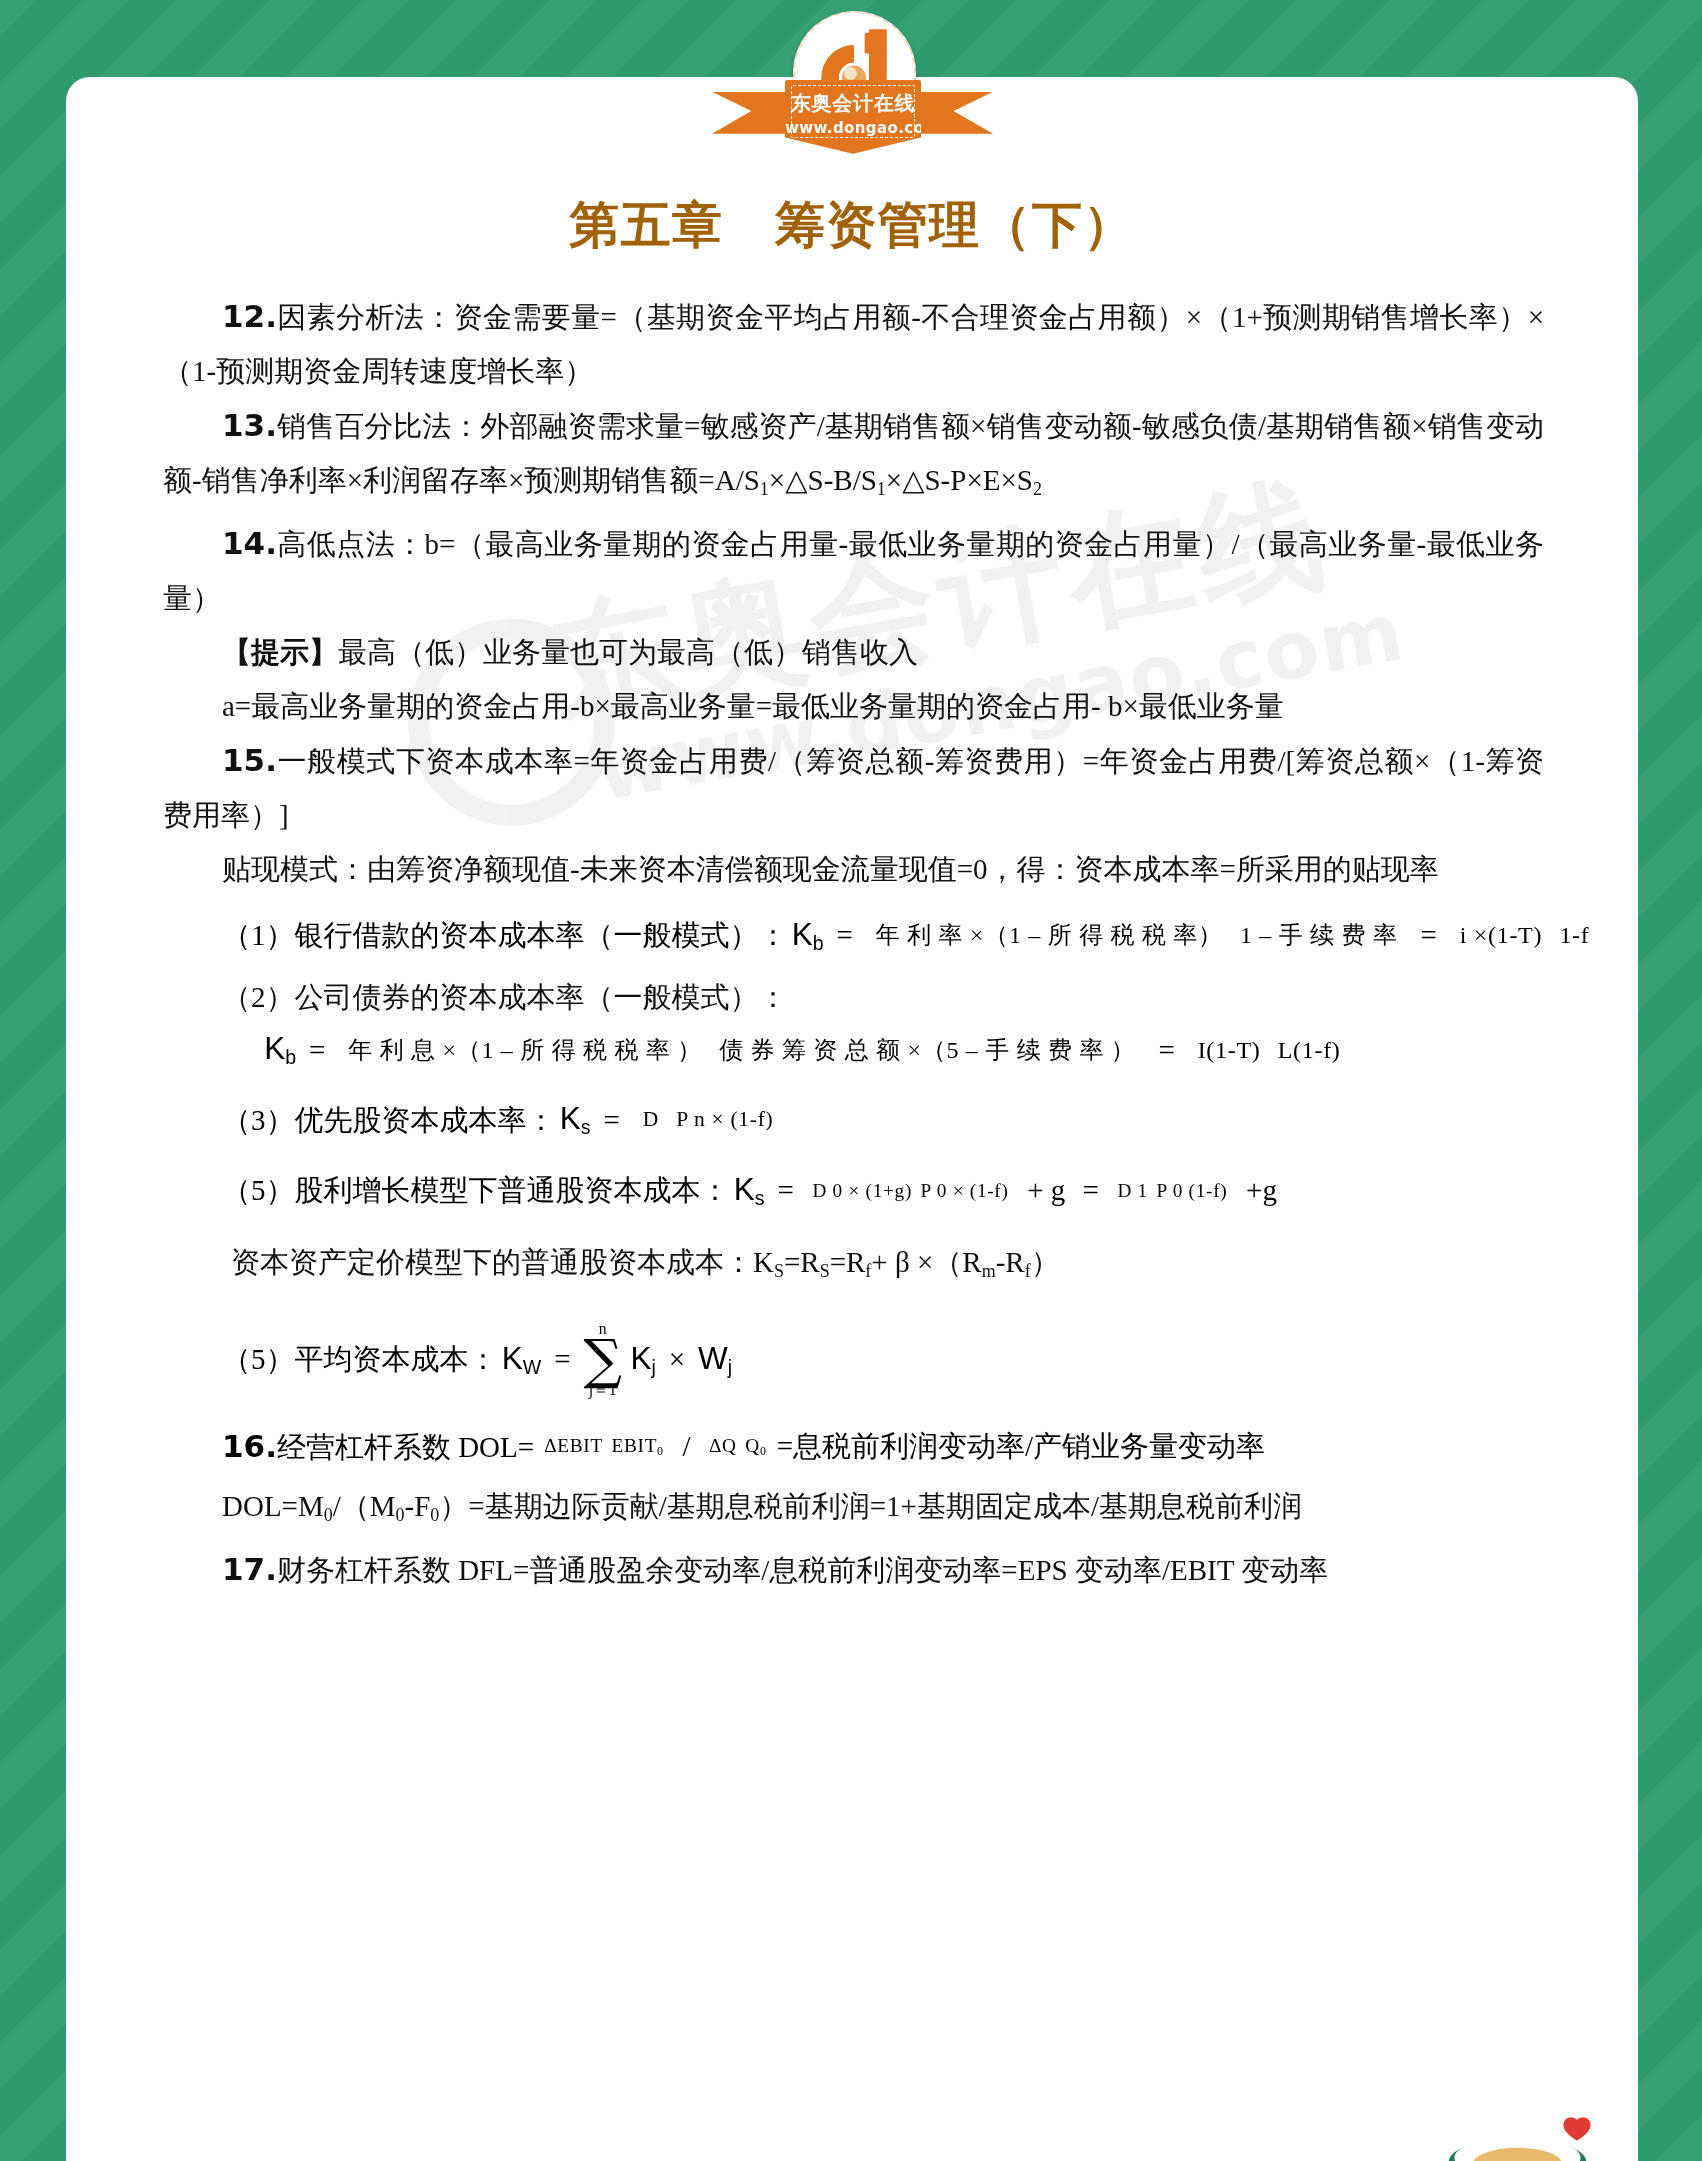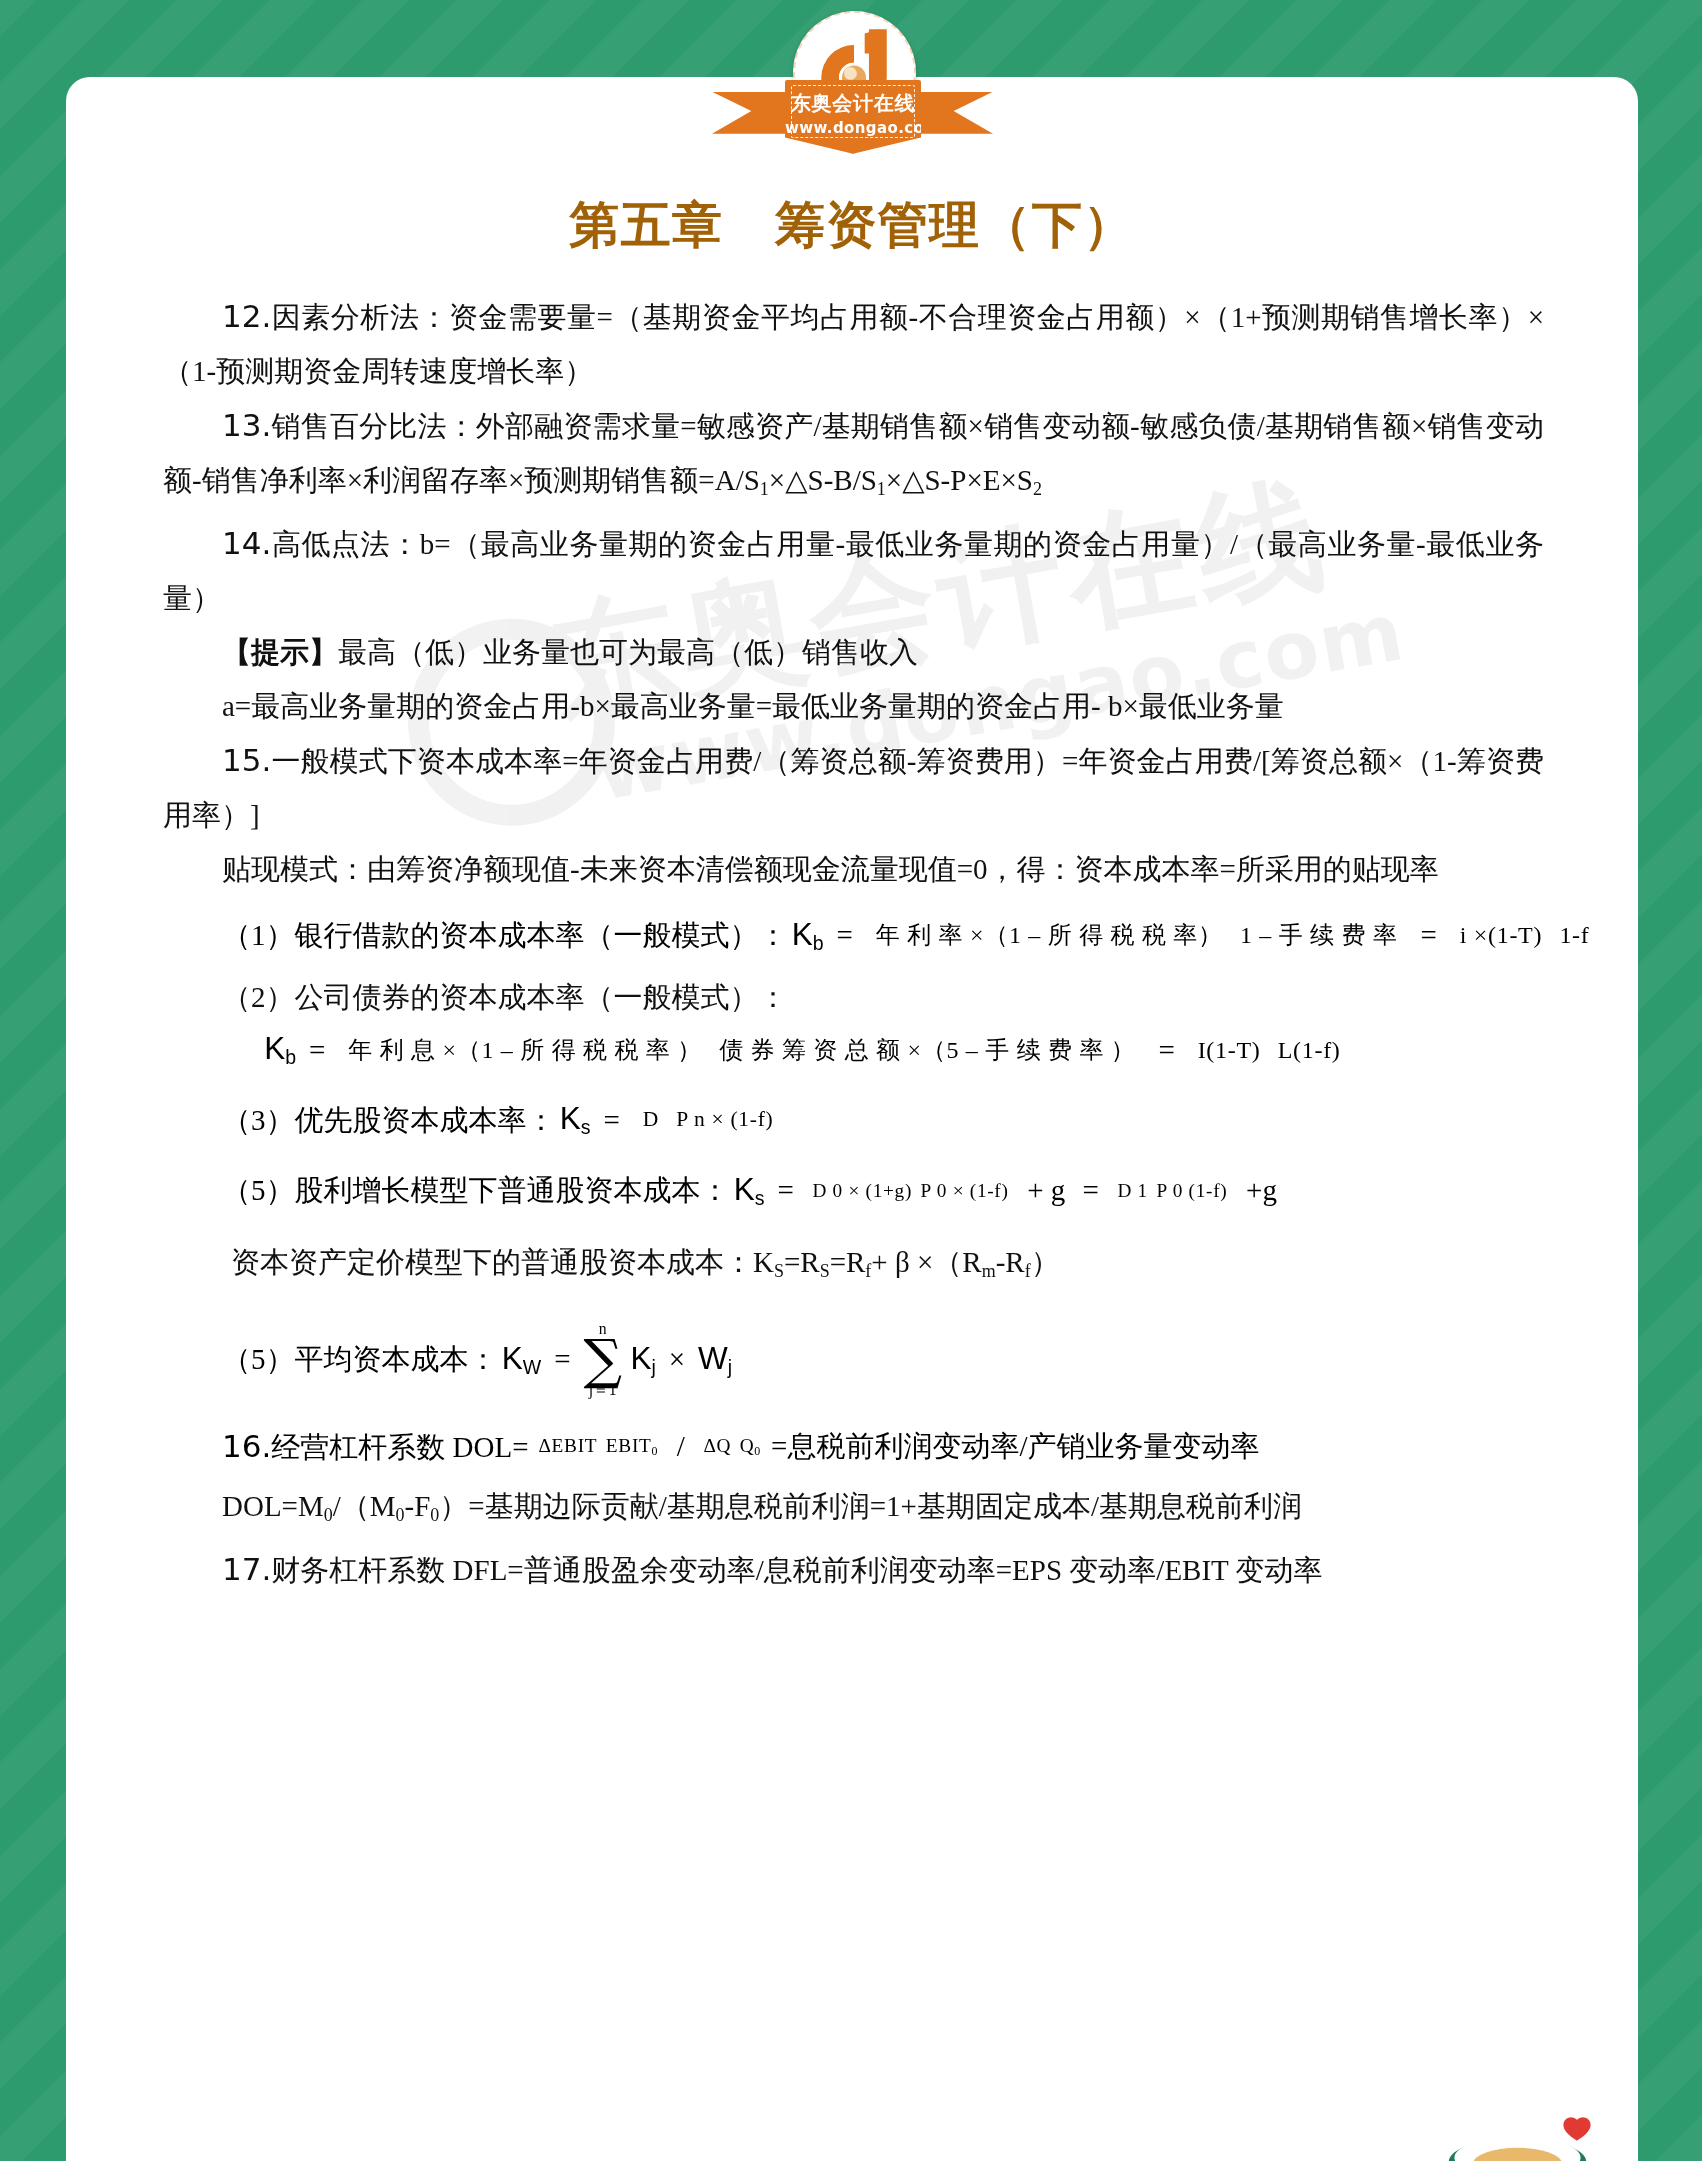--- a/index.html
+++ b/index.html
@@ -120,21 +120,21 @@
   }
   .para{
     font-size:29px;
     line-height:54px;
     color:#111;
     text-align:justify;
     margin:0 0 0 0;
     font-family:"Liberation Serif", serif;
   }
   .para.indent{ text-indent:59px; }
-  .num{ font-family:"DejaVu Sans", sans-serif; font-weight:normal; font-size:31px; }
+  .num{ font-family:"DejaVu Sans", sans-serif; font-weight:bold; font-size:31px; }
   .hint{ font-weight:bold; }
   sub{ font-size:.62em; vertical-align:-.28em; }
 
   
   .frow{
     display:flex; align-items:center;
     font-size:29px; line-height:1.25;
     margin:18.6px 0 0 0;
   }
   .frow .lead{ padding-left:59px; white-space:nowrap; }

